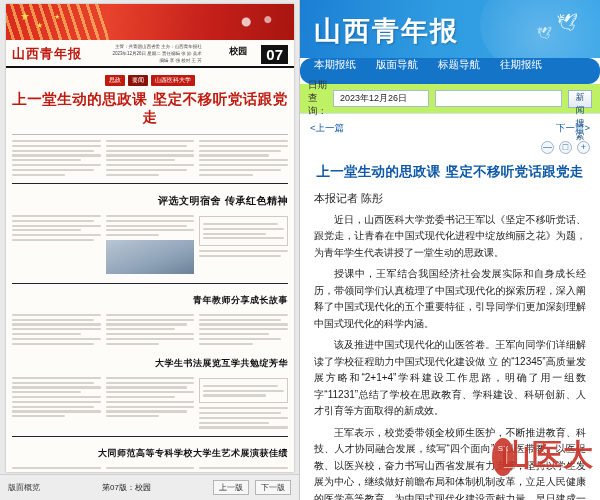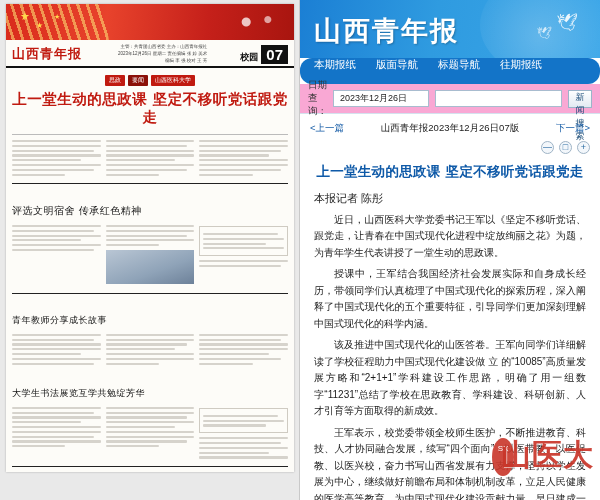--- a/index.html
+++ b/index.html
@@ -53,21 +53,21 @@
     border-bottom: 2px solid #111;
   }
   .np-logo {
     font-family: "DejaVu Serif", serif;
     font-weight: bold; font-size: 13px; color:#c01a10;
     letter-spacing: 1px;
   }
   .np-meta {
     font-size: 4.5px; color:#444; line-height:1.5; text-align:right; width:92px;
   }
-  .np-pagebox { display:flex; align-items:flex-end; gap:3px; }
+  .np-pagebox { display:flex; align-items:flex-start; gap:14px; }
   .np-pagebox .plabel { font-size:9px; color:#111; font-weight:bold; }
   .np-pagebox .pnum {
     background:#111; color:#fff; font-size:15px; font-weight:bold;
     padding:1px 5px; letter-spacing:0;
   }
   .np-body { padding: 4px 6px; }
   .np-tagrow { display:flex; gap:3px; justify-content:center; margin: 3px 0 2px; }
   .np-tag { background:#c01a10; color:#fff; font-size:6px; padding:1px 4px; border-radius:1px; }
   .np-tag.alt { background:#8b1008; }
   .np-headline {
@@ -78,22 +78,22 @@
   }
   .np-rule { height:1px; background:#bbb; margin:3px 0; }
   .np-cols { display:flex; gap:5px; }
   .np-col { flex:1; }
   .tline { height:2.2px; background:#d6d3cc; margin:2.6px 0; border-radius:1px; }
   .tline.s1 { width:100%; }
   .tline.s2 { width:92%; }
   .tline.s3 { width:78%; }
   .tline.s4 { width:60%; }
   .np-subhead {
-    text-align:left; font-weight:normal; font-size:10px; color:#111;
-    font-family:"DejaVu Serif", serif; margin:20px 0 4px; letter-spacing:.5px;
+    text-align:right; font-weight:bold; font-size:10px; color:#111;
+    font-family:"DejaVu Serif", serif; margin:10px 0 4px; letter-spacing:.5px;
   }
   .np-subhead.sm { font-size:9px; }
   .np-box {
     border:1px solid #cfcbc2; padding:3px; margin: 4px 0;
   }
   .np-photo {
     background: linear-gradient(160deg,#b9c6d4,#8fa3b8 60%,#6d8199);
     height: 34px; margin:4px 0;
   }
   .np-sep { height:1px; background:#222; margin:5px 0; }
@@ -129,21 +129,21 @@
   .dove {
     position:absolute; right:22px; top:12px; color:#ffffff; font-size:17px; opacity:.9;
   }
   .dove.d2 { right:48px; top:26px; font-size:12px; opacity:.75; }
   .nav-bar {
     height: 26px; background:#1374c8;
     display:flex; align-items:flex-start; gap:20px; padding-left:14px;border-radius:12px;
   }
   .nav-item { color:#fff; font-size:10.5px; cursor:pointer; }
   .search-bar {
-    height: 30px; background:#f9a8d4; border-bottom:1px solid #d4e2ee;
+    height: 30px; background:#bef264; border-bottom:1px solid #d4e2ee;
     display:flex; align-items:center; gap:6px; padding: 0 8px;
   }
   .search-bar .lbl { font-size:9.5px; color:#333; }
   .date-input {
     width: 96px; height:17px; font-size:9px; padding:0 6px;
     border:1px solid #a8bccf; background:#fff; color:#222;
     font-family:"Liberation Sans", sans-serif;
   }
   .kw-input {
     flex:1; height:17px; font-size:9px; padding:0 4px;
@@ -393,20 +393,28 @@
               <div class="tline s1"></div>
             <div class="tline s1"></div>
               <div class="tline s3"></div>
 
           </div>
         </div>
 
       </div>
     </div>
 
+    <div class="np-footer">
+      <span>版面概览</span>
+      <span class="pager-center">第07版：校园</span>
+      <span class="fnav">
+        <span class="fbtn">上一版</span>
+        <span class="fbtn">下一版</span>
+      </span>
+    </div>
   </div>
 
   <div class="right-pane">
 
     <div class="site-header">
       <div class="site-title">山西青年报</div>
       <span class="dove">🕊</span>
       <span class="dove d2">🕊</span>
     </div>
 
@@ -419,37 +427,36 @@
 
     <div class="search-bar">
       <span class="lbl">日期查询：</span>
       <input class="date-input" type="text" value="2023年12月26日" style="">
       <input class="kw-input" type="text" placeholder="" style="">
       <button class="search-btn">新闻搜索</button>
     </div>
 
     <div class="pager-row">
       <a>&lt;上一篇</a>
-      <span class="pager-center">山西青年报2023年12月26日07版</span>
       <a>下一篇&gt;</a>
     </div>
 
     <div class="zoom-row">
       <span class="zbtn">—</span>
       <span class="zbtn">□</span>
       <span class="zbtn">+</span>
     </div>
 
     <div class="art-title">上一堂生动的思政课 坚定不移听党话跟党走</div>
     <div class="art-byline">本报记者 陈彤</div>
 
     <div class="art-body">
       <p>近日，山西医科大学党委书记王军以《坚定不移听党话、跟党走，让青春在中国式现代化进程中绽放绚丽之花》为题，为青年学生代表讲授了一堂生动的思政课。</p>
       <p>授课中，王军结合我国经济社会发展实际和自身成长经历，带领同学们认真梳理了中国式现代化的探索历程，深入阐释了中国式现代化的五个重要特征，引导同学们更加深刻理解中国式现代化的科学内涵。</p>
-      <p>该及推进中国式现代化的山医答卷。王军向同学们详细解读了学校征程助力中国式现代化建设做 立 的“10085”高质量发展方略和“2+1+1”学科建设工作思路，明确了用一组数字“11231”总结了学校在思政教育、学科建设、科研创新、人才引育等方面取得的新成效。</p>
+      <p>该及推进中国式现代化的山医答卷。王军向同学们详细解读了学校征程助力中国式现代化建设做 立 的“12345”高质量发展方略和“2+1+4”学科建设工作思路，明确了用一组数字“11231”总结了学校在思政教育、学科建设、科研创新、人才引育等方面取得的新成效。</p>
       <p>王军表示，校党委带领全校师生医护，不断推进教育、科技、人才协同融合发展，续写“四个面向”，以医带教、以医促教、以医兴校，奋力书写山西省发展有力支撑，坚持以学生发展为中心，继续做好前瞻布局和体制机制改革，立足人民健康的医学高等教育，为中国式现代化建设贡献力量，早日建成一流研究型国际医科大学的奋斗目标，共同书写好山医答卷。</p>
     </div>
 
     <div class="wm-badge">SX</div>
     <div class="watermark">山医大</div>
   </div>
 
 </div>
 
 </body></html>

